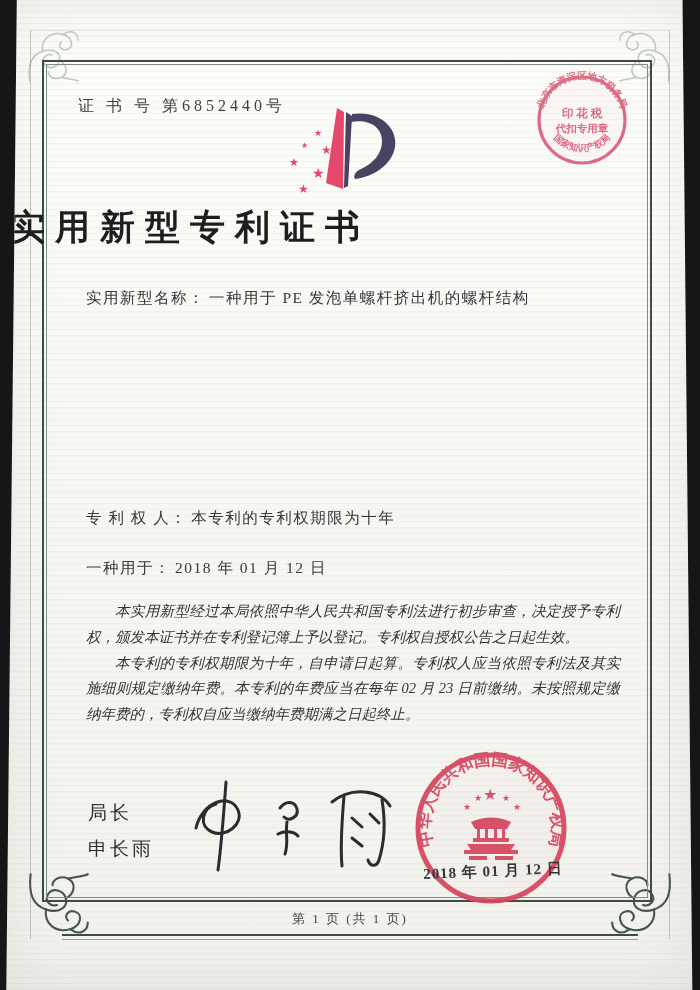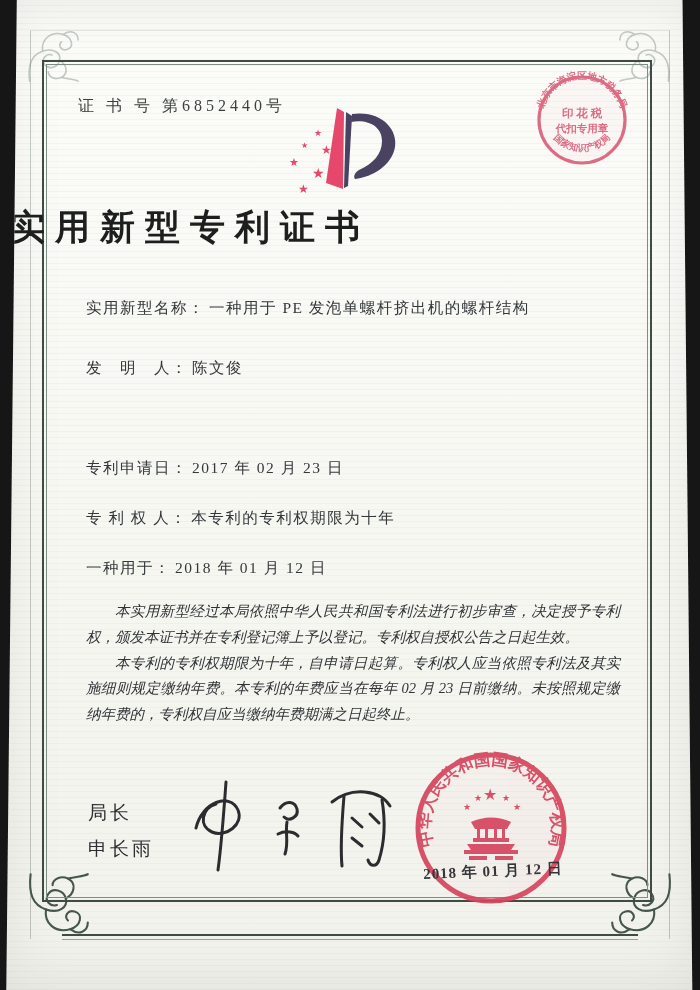--- a/index.html
+++ b/index.html
@@ -164,28 +164,22 @@
       <text class="stamp-text" font-size="9.2">
         <textPath href="#taxBot" startOffset="50%" text-anchor="middle">国家知识产权局</textPath>
       </text>
       <text x="50" y="47" text-anchor="middle" class="stamp-text" font-size="11.5">印 花 税</text>
       <text x="50" y="62" text-anchor="middle" class="stamp-text" font-size="10.5">代扣专用章</text>
     </svg>
   </div>
 
   <div class="title">实用新型专利证书</div>
 
-  <div class="field" style="top:298px">
+  <div class="field" style="top:288px">
     <span class="flabel">实用新型名称：</span><span class="fvalue">一种用于 PE 发泡单螺杆挤出机的螺杆结构</span>
-  </div>
-  <div class="field" style="top:358px">
-    <span class="flabel">发　明　人：</span><span class="fvalue">陈文俊</span>
-  </div>
-  <div class="field" style="top:458px">
-    <span class="flabel">专利申请日：</span><span class="fvalue">2017 年 02 月 23 日</span>
   </div>
   <div class="field" style="top:508px">
     <span class="flabel">专 利 权 人：</span><span class="fvalue">本专利的专利权期限为十年</span>
   </div>
   <div class="field" style="top:558px">
     <span class="flabel">一种用于：</span><span class="fvalue">2018 年 01 月 12 日</span>
   </div>
 
   <div class="paras">
     <p>本实用新型经过本局依照中华人民共和国专利法进行初步审查，决定授予专利权，颁发本证书并在专利登记簿上予以登记。专利权自授权公告之日起生效。</p>
@@ -235,14 +229,15 @@
         <path d="M62,102 L110,102 L106,108 L66,108 Z"></path>
         <rect x="59" y="108" width="54" height="4"></rect>
         <rect x="64" y="114" width="18" height="4"></rect>
           <rect x="90" y="114" width="18" height="4"></rect>
       </g>
     </svg>
   </div>
 
   <div class="seal-date">2018 年 01 月 12 日</div>
 
+  <div class="page-footer">第 1 页 (共 1 页)</div>
 
 </div>
 
 </body></html>

